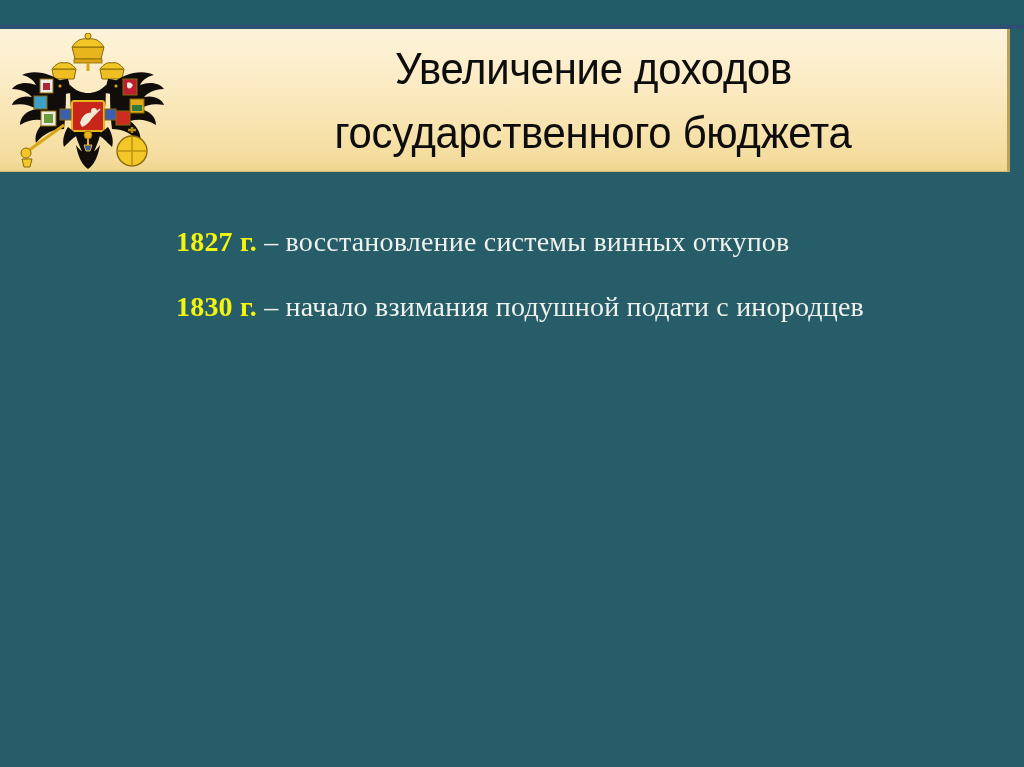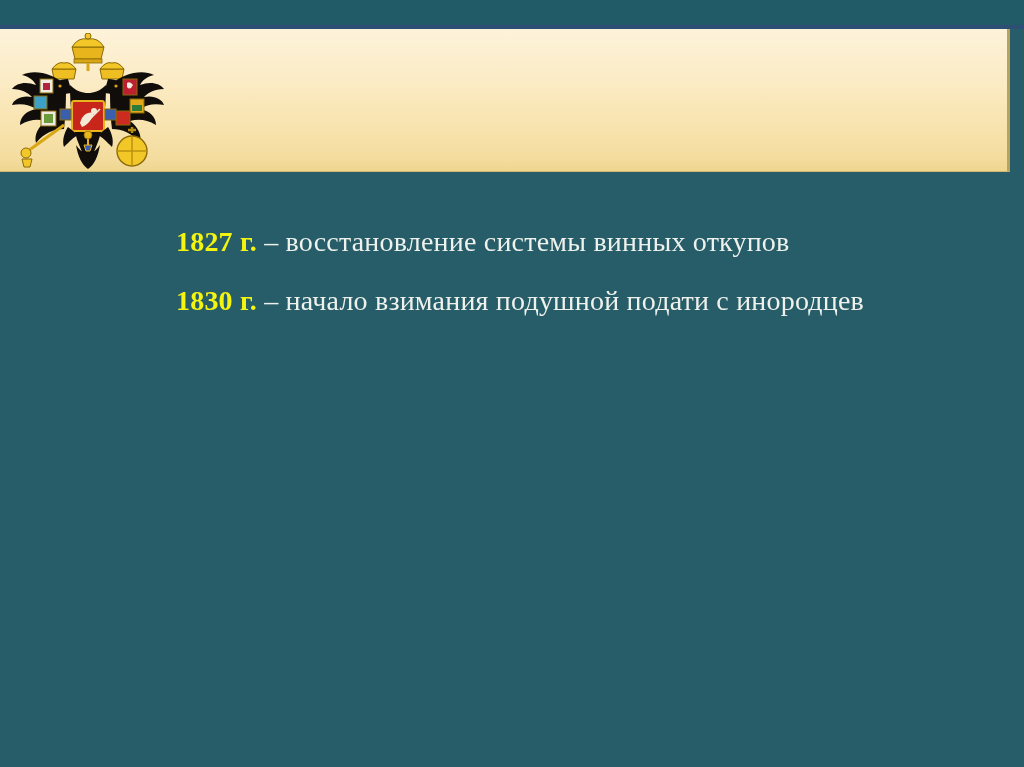--- a/index.html
+++ b/index.html
@@ -100,21 +100,21 @@
     width: 820px;
   }
   .bullet {
     font-size: 28px;
     line-height: 57px;
     color: #eef1ec;
     text-align: left;
     margin: 0 0 0 0;
     letter-spacing: 0.2px;
   }
-  .bullet + .bullet { margin-top: 2px; }
+  .bullet + .bullet { margin-top: 8px; }
   .year {
     color: #f4f411;
     font-weight: bold;
   }
 </style>
 </head>
 <body>
 
 <div id="slide">
 
@@ -206,20 +206,24 @@
 
           <path d="M60 94 C56 100 54 108 56 114 C62 108 66 104 70 102 Z" fill="#100d0a"></path>
           <path d="M100 94 C104 100 106 108 104 114 C98 108 94 104 90 102 Z" fill="#100d0a"></path>
 
           <circle cx="80" cy="102" r="4" fill="#e8b51d" stroke="#8a6a08" stroke-width="0.8"></circle>
           <path d="M80 106 L80 112" stroke="#e8b51d" stroke-width="2"></path>
           <path d="M76 112 L84 112 L82 118 L78 118 Z" fill="#3a5fae" stroke="#e8b51d" stroke-width="1"></path>
         </svg>
       </div>
 
+      <div class="title-block">
+        <div class="title-line">Увеличение доходов</div>
+        <div class="title-line">государственного бюджета</div>
+      </div>
 
     </div>
   </div>
 
   <div class="body">
 
     <p class="bullet"><span class="year">1827 г.</span><span> – восстановление системы винных откупов</span></p>
 
     <p class="bullet"><span class="year">1830 г.</span><span> – начало взимания подушной подати с инородцев</span></p>
 

